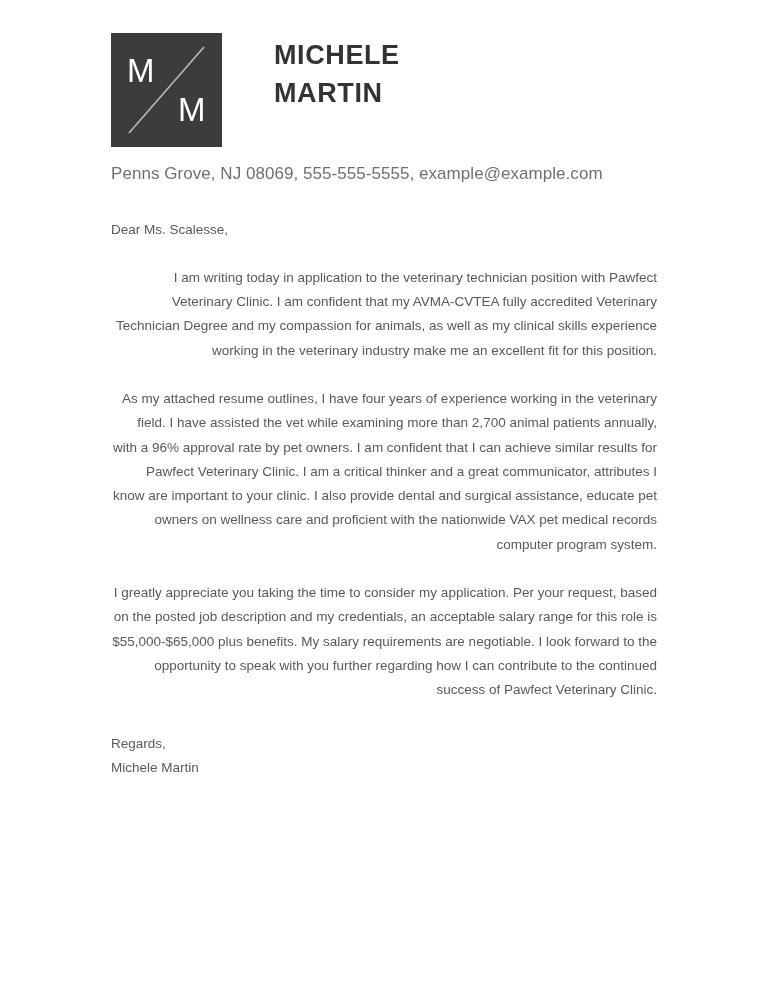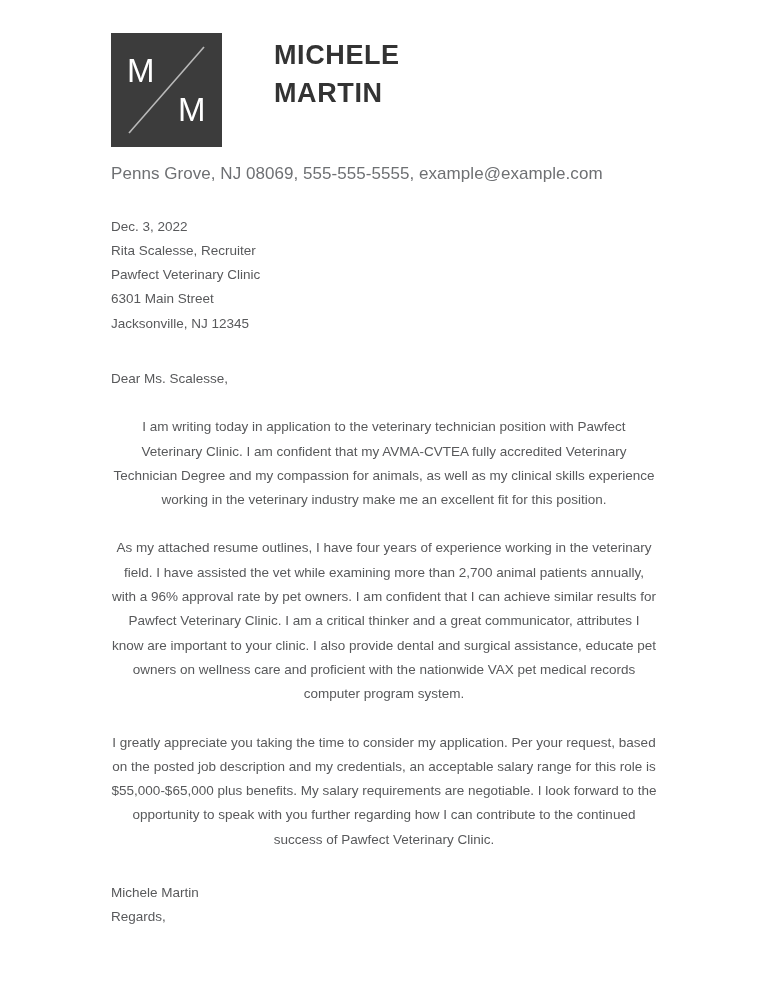--- a/index.html
+++ b/index.html
@@ -97,21 +97,21 @@
     color: #58595b;
     line-height: 24.3px;
   }
 
   .body-paragraph {
     margin-top: 24px;
     font-size: 13.5px;
     color: #58595b;
     line-height: 24.3px;
     max-width: 548px;
-    text-align: center;
+    text-align: right;
   }
 
   .closing-block {
     margin-top: 29px;
   }
   .closing-line {
     font-size: 13.5px;
     color: #58595b;
     line-height: 24.3px;
   }
@@ -133,34 +133,27 @@
 
     <div class="name-block">
       <div class="name-line">MICHELE</div>
       <div class="name-line">MARTIN</div>
     </div>
 
   </div>
 
   <div class="contact-line">Penns Grove, NJ 08069, 555-555-5555, example@example.com</div>
 
-  <div class="meta-block">
-    <div class="meta-line">Dec. 3, 2022</div>
-    <div class="meta-line">Rita Scalesse, Recruiter</div>
-    <div class="meta-line">Pawfect Veterinary Clinic</div>
-    <div class="meta-line">6301 Main Street</div>
-    <div class="meta-line">Jacksonville, NJ 12345</div>
-  </div>
 
   <div class="salutation">Dear Ms. Scalesse,</div>
 
   <div class="body-paragraph">I am writing today in application to the veterinary technician position with Pawfect Veterinary Clinic. I am confident that my AVMA-CVTEA fully accredited Veterinary Technician Degree and my compassion for animals, as well as my clinical skills experience working in the veterinary industry make me an excellent fit for this position.</div>
 
   <div class="body-paragraph">As my attached resume outlines, I have four years of experience working in the veterinary field. I have assisted the vet while examining more than 2,700 animal patients annually, with a 96% approval rate by pet owners. I am confident that I can achieve similar results for Pawfect Veterinary Clinic. I am a critical thinker and a great communicator, attributes I know are important to your clinic. I also provide dental and surgical assistance, educate pet owners on wellness care and proficient with the nationwide VAX pet medical records computer program system.</div>
 
   <div class="body-paragraph">I greatly appreciate you taking the time to consider my application. Per your request, based on the posted job description and my credentials, an acceptable salary range for this role is $55,000-$65,000 plus benefits. My salary requirements are negotiable. I look forward to the opportunity to speak with you further regarding how I can contribute to the continued success of Pawfect Veterinary Clinic.</div>
 
   <div class="closing-block">
+    <div class="closing-line">Regards,</div>
     <div class="closing-line">Michele Martin</div>
-    <div class="closing-line">Regards,</div>
   </div>
 
 </div>
 
 </body></html>

